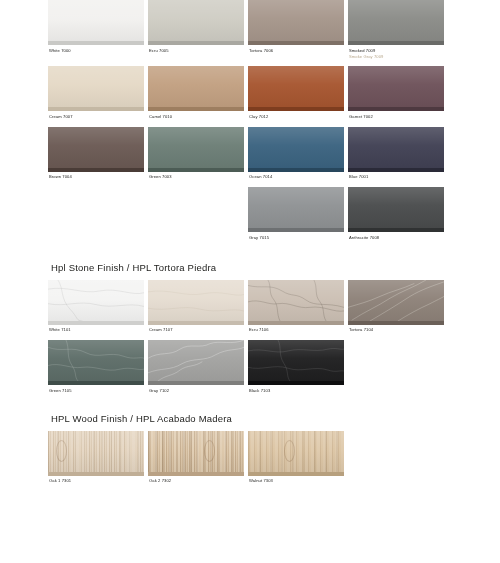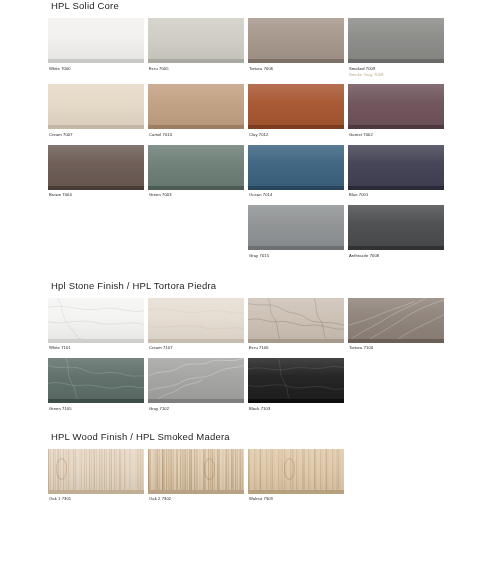--- a/index.html
+++ b/index.html
@@ -109,21 +109,20 @@
     border-radius:50%;
     border:0.6px solid rgba(110,75,40,0.22);
   }
 </style>
 </head>
 <body>
 
 <div class="page">
   <div id="sections-root">
       <div class="section sec-solid">
-        <div class="section-title">HPL Solid Core</div>
         <div class="grid">
           <div class="cell">
             <div class="swatch" style="background: rgb(242, 241, 239);">
               <div class="sheen"></div>
               <div class="edge" style="background: rgb(201, 201, 198);"></div>
             </div>
             <div class="label">White 7000</div>
           </div>
           <div class="cell">
             <div class="swatch" style="background: rgb(207, 205, 196);">
@@ -328,21 +327,21 @@
             </div>
             <div class="label">Black 7103</div>
           </div>
           <div class="cell empty">
             <div class="swatch"></div>
             <div class="label"></div>
           </div>
         </div>
       </div>
       <div class="section sec-wood">
-        <div class="section-title">HPL Wood Finish / HPL Smoked Madera</div>
+        <div class="section-title">HPL Wood Finish / HPL Acabado Madera</div>
         <div class="grid">
           <div class="cell">
             <div class="swatch" style="background: rgb(227, 211, 189);">
               <div class="grain"></div>
               <div class="knot" style="width: 9px; height: 20px; left: 8px; top: 9px;"></div>
               <div class="sheen"></div>
               <div class="edge" style="background: rgb(192, 174, 150);"></div>
             </div>
             <div class="label">Oak 1 7301</div>
           </div>

